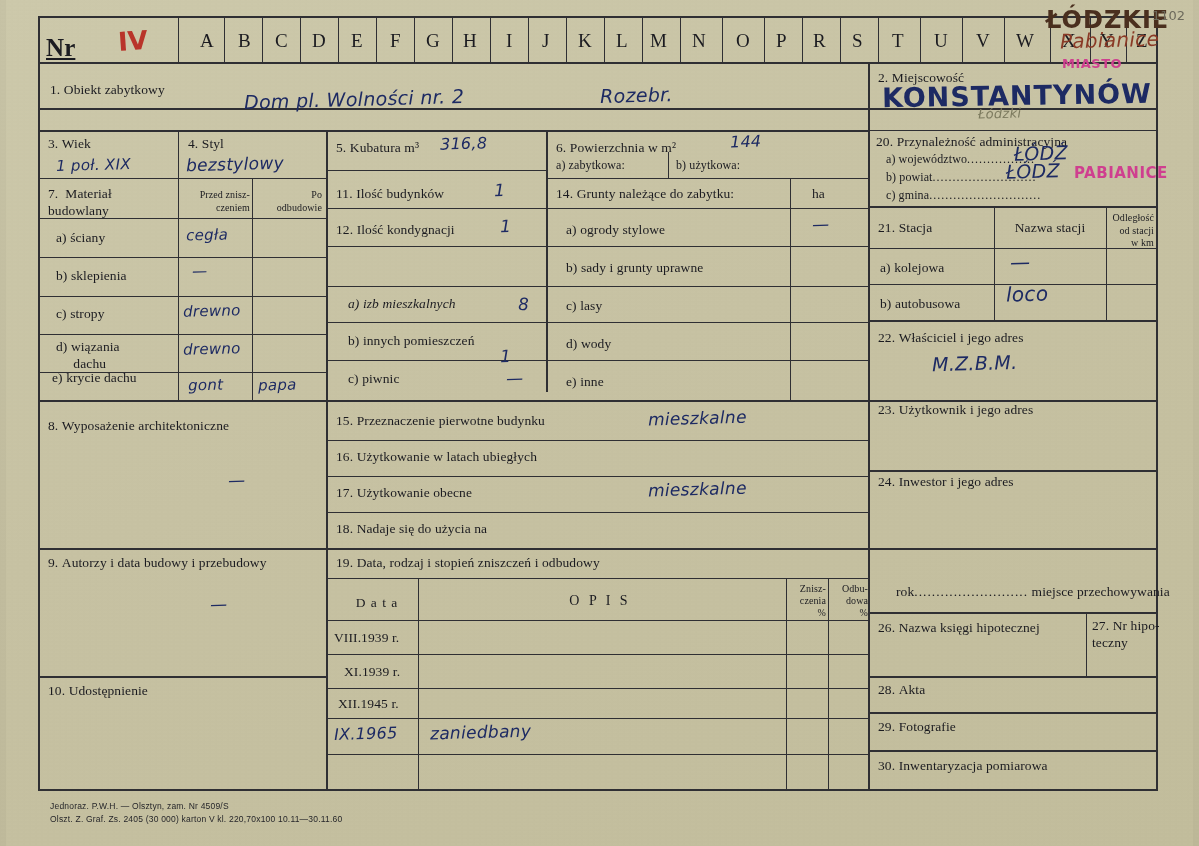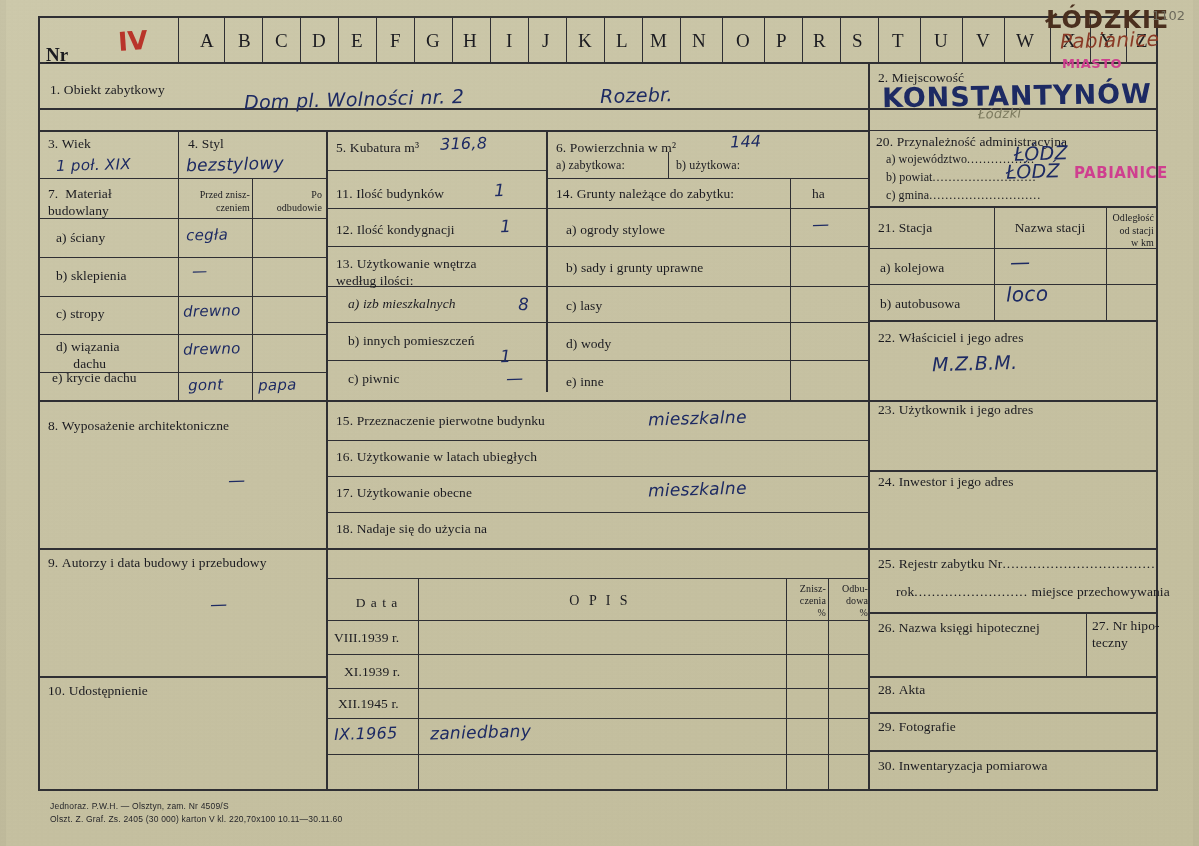--- a/index.html
+++ b/index.html
@@ -76,21 +76,21 @@
   <div class="ln v" style="left:802px;top:16px;height:46px;"></div>
   <div class="ln v" style="left:840px;top:16px;height:46px;"></div>
   <div class="ln v" style="left:878px;top:16px;height:46px;"></div>
   <div class="ln v" style="left:920px;top:16px;height:46px;"></div>
   <div class="ln v" style="left:962px;top:16px;height:46px;"></div>
   <div class="ln v" style="left:1004px;top:16px;height:46px;"></div>
   <div class="ln v" style="left:1050px;top:16px;height:46px;"></div>
   <div class="ln v" style="left:1090px;top:16px;height:46px;"></div>
   <div class="ln v" style="left:1126px;top:16px;height:46px;"></div>
 
-  <div class="lbl bold" style="left:46px;top:44px;font-size:19px;text-decoration:underline;">Nr</div>
+  <div class="lbl bold" style="left:46px;top:33px;font-size:25px;text-decoration:underline;">Nr</div>
   <div class="red" style="left:118px;top:26px;font-size:26px;transform:rotate(-4deg);">IV</div>
 
   <div class="alpha" style="left:200px;top:30px;">A</div>
   <div class="alpha" style="left:238px;top:30px;">B</div>
   <div class="alpha" style="left:275px;top:30px;">C</div>
   <div class="alpha" style="left:312px;top:30px;">D</div>
   <div class="alpha" style="left:351px;top:30px;">E</div>
   <div class="alpha" style="left:390px;top:30px;">F</div>
   <div class="alpha" style="left:426px;top:30px;">G</div>
   <div class="alpha" style="left:463px;top:30px;">H</div>
@@ -207,22 +207,20 @@
   <div class="lbl" style="left:336px;top:186px;">
     <span>11.</span>&nbsp;<span>Ilość budynków</span>
   </div>
   <div class="hw" style="left:494px;top:180px;">1</div>
 
   <div class="lbl" style="left:336px;top:222px;">
     <span>12.</span>&nbsp;<span>Ilość kondygnacji</span>
   </div>
   <div class="hw" style="left:500px;top:216px;">1</div>
 
-  <div class="lbl" style="left:336px;top:256px;white-space:pre;line-height:1.25;"><span>13.</span> <span>Użytkowanie wnętrza
-według ilości:</span></div>
   <div class="lbl" style="left:348px;top:296px;font-style:italic;">a) izb mieszkalnych</div>
   <div class="hw" style="left:518px;top:294px;">8</div>
   <div class="lbl" style="left:348px;top:333px;">b) innych pomieszczeń</div>
   <div class="hw" style="left:500px;top:346px;">1</div>
   <div class="lbl" style="left:348px;top:371px;">c) piwnic</div>
   <div class="hw" style="left:506px;top:368px;">—</div>
 
   <div class="ln h" style="left:546px;top:178px;width:322px;"></div>
   <div class="ln h" style="left:546px;top:208px;width:322px;"></div>
   <div class="ln h" style="left:546px;top:246px;width:322px;"></div>
@@ -268,20 +266,23 @@
 
   <div class="lbl" style="left:336px;top:485px;">
     <span>17.</span>&nbsp;<span>Użytkowanie obecne</span>
   </div>
   <div class="hw" style="left:648px;top:479px;">mieszkalne</div>
 
   <div class="lbl" style="left:336px;top:521px;">
     <span>18.</span>&nbsp;<span>Nadaje się do użycia na</span>
   </div>
 
+  <div class="lbl" style="left:336px;top:555px;">
+    <span>19.</span>&nbsp;<span>Data, rodzaj i stopień zniszczeń i odbudowy</span>
+  </div>
   <div class="ln h" style="left:326px;top:578px;width:542px;"></div>
   <div class="ln h" style="left:326px;top:620px;width:542px;"></div>
   <div class="ln h" style="left:326px;top:654px;width:542px;"></div>
   <div class="ln h" style="left:326px;top:688px;width:542px;"></div>
   <div class="ln h" style="left:326px;top:718px;width:542px;"></div>
   <div class="ln h" style="left:326px;top:754px;width:542px;"></div>
   <div class="ln v" style="left:418px;top:578px;height:211px;"></div>
   <div class="ln v" style="left:786px;top:578px;height:211px;"></div>
   <div class="ln v" style="left:828px;top:578px;height:211px;"></div>
 
@@ -339,23 +340,20 @@
   <div class="lbl" style="left:878px;top:402px;">
     <span>23.</span>&nbsp;<span>Użytkownik i jego adres</span>
   </div>
   <div class="ln h2" style="left:868px;top:470px;width:288px;"></div>
 
   <div class="lbl" style="left:878px;top:474px;">
     <span>24.</span>&nbsp;<span>Inwestor i jego adres</span>
   </div>
   <div class="ln h2" style="left:868px;top:548px;width:288px;"></div>
 
-  <div class="lbl" style="left:878px;top:556px;">
-    <span>25.</span>&nbsp;<span>Rejestr zabytku Nr</span><span class="dots">...................................</span>
-  </div>
   <div class="lbl" style="left:896px;top:584px;">
     <span>rok</span><span class="dots">..........................</span>&nbsp;<span>miejsce przechowywania</span>
   </div>
   <div class="ln h2" style="left:868px;top:612px;width:288px;"></div>
 
   <div class="ln v" style="left:1086px;top:612px;height:64px;"></div>
   <div class="lbl" style="left:878px;top:620px;">
     <span>26.</span>&nbsp;<span>Nazwa księgi hipotecznej</span>
   </div>
   <div class="lbl" style="left:1092px;top:618px;white-space:pre;line-height:1.25;"><span>27.</span> <span>Nr hipo-

